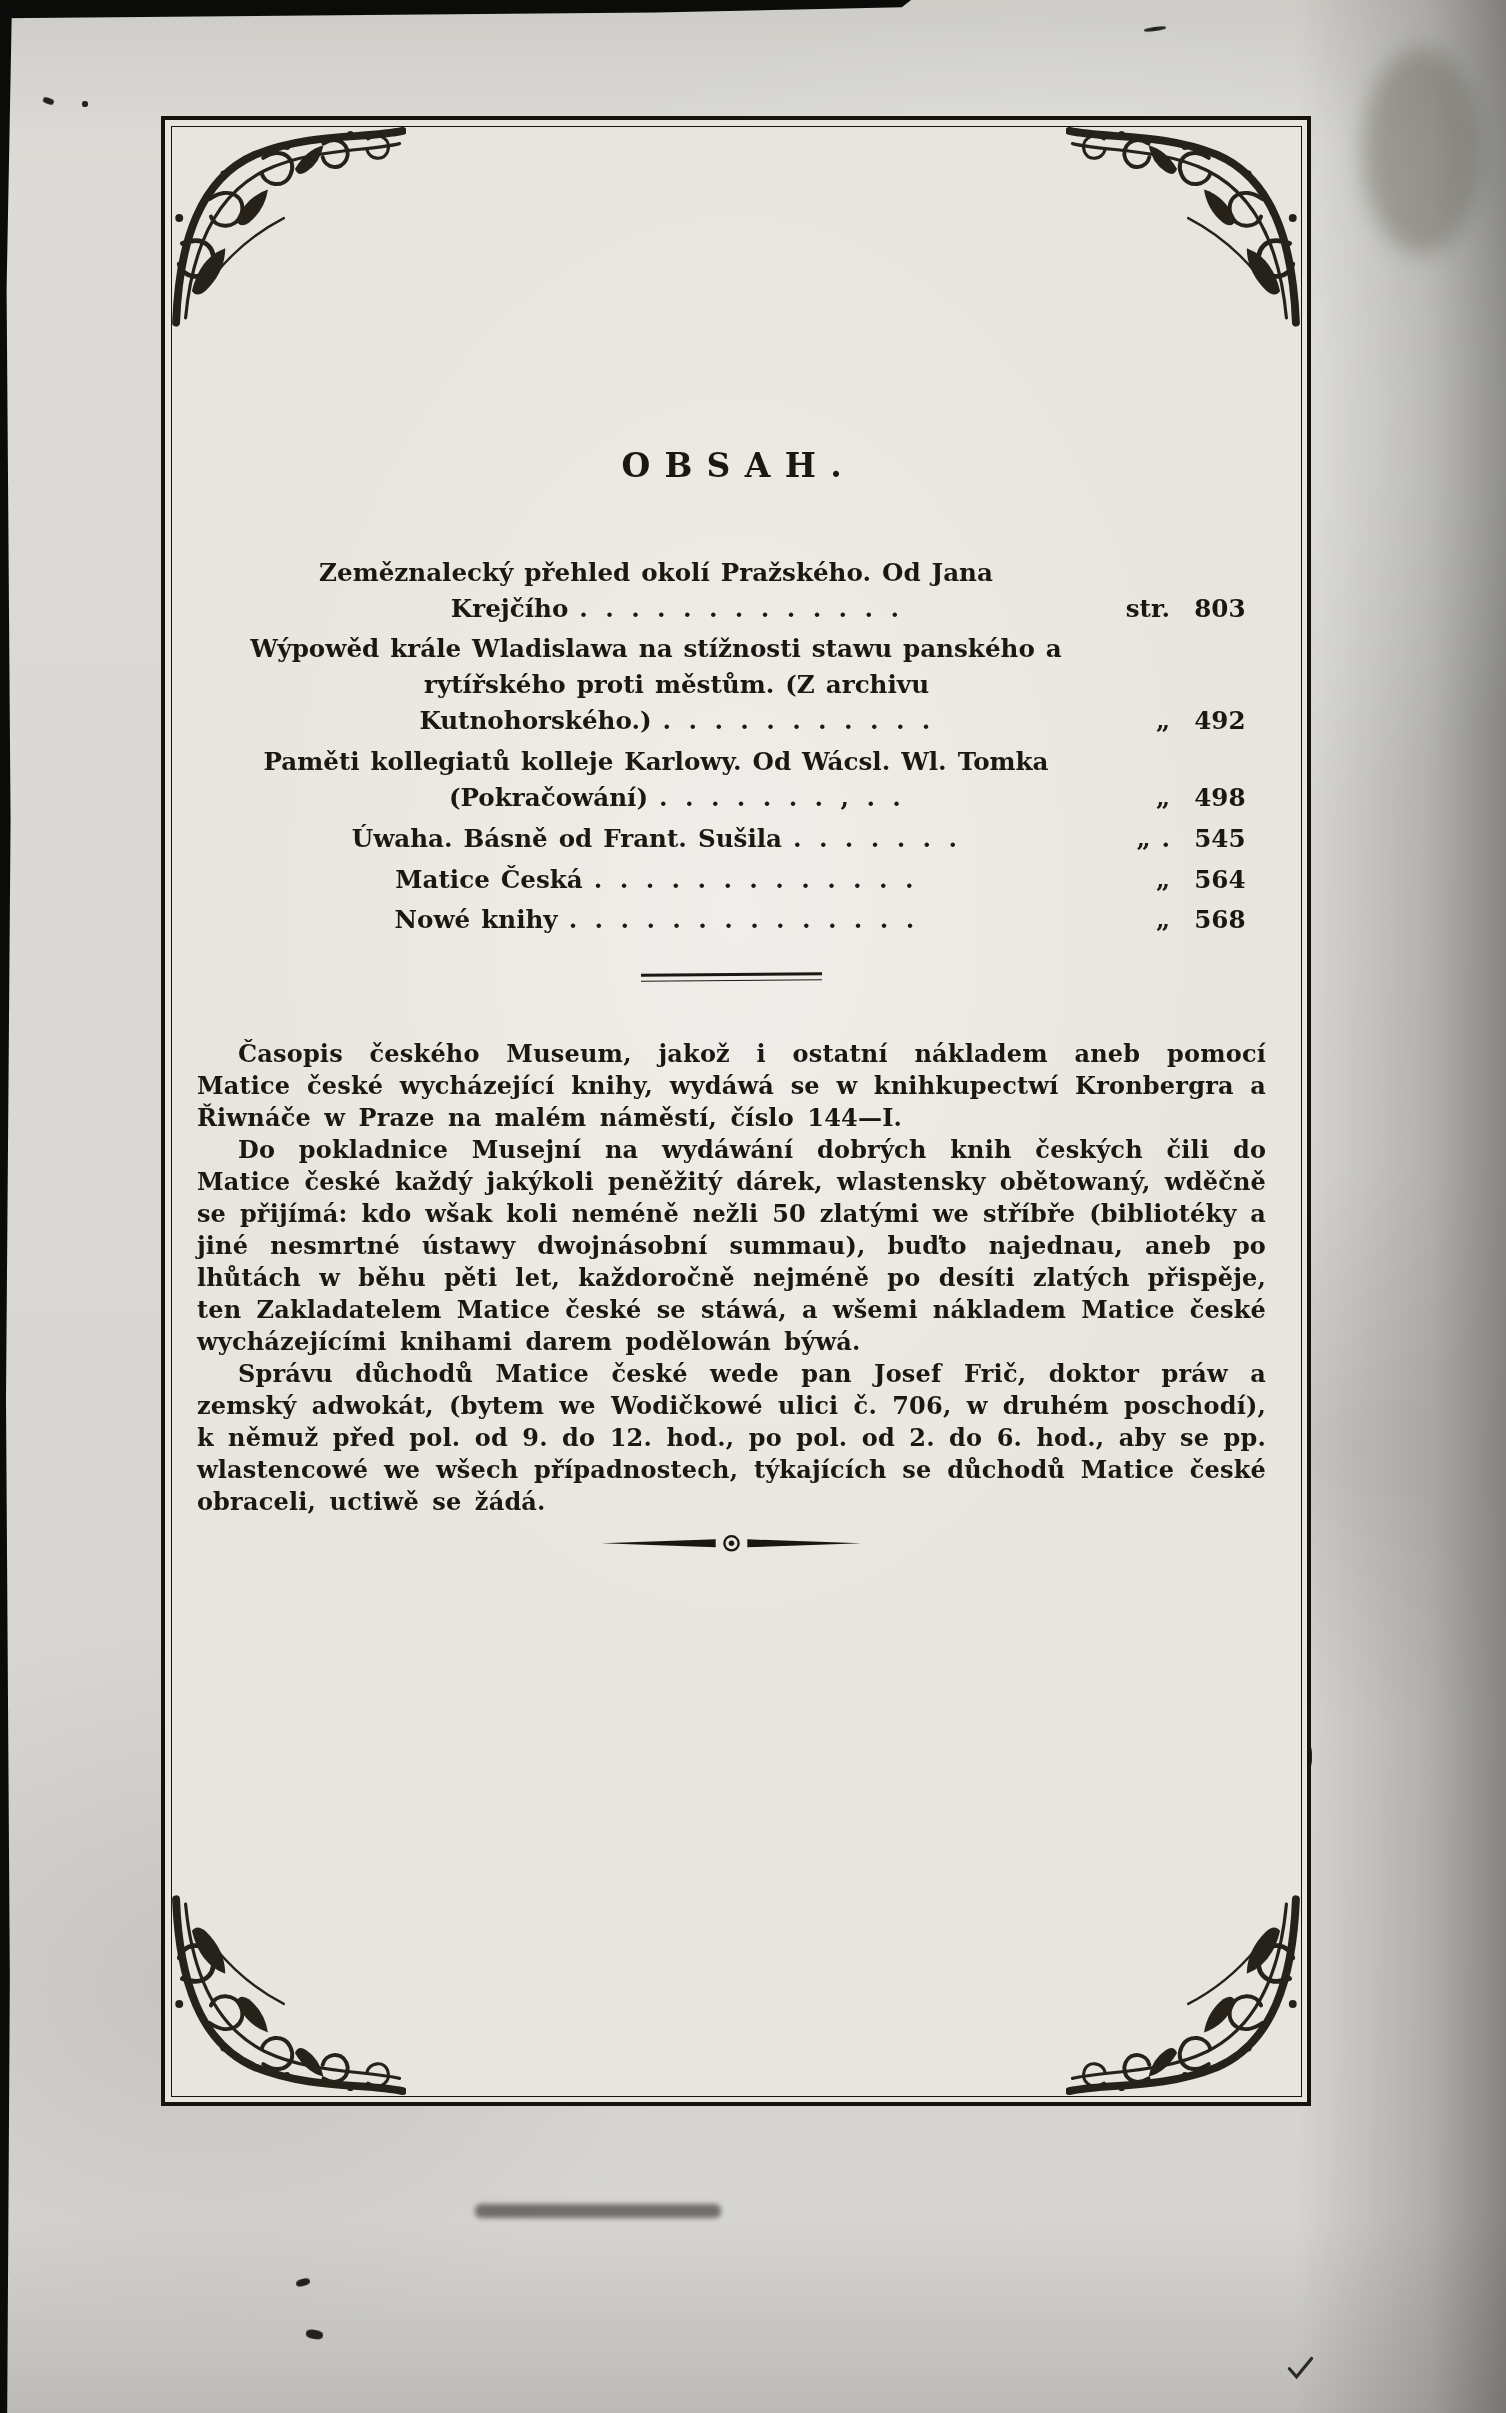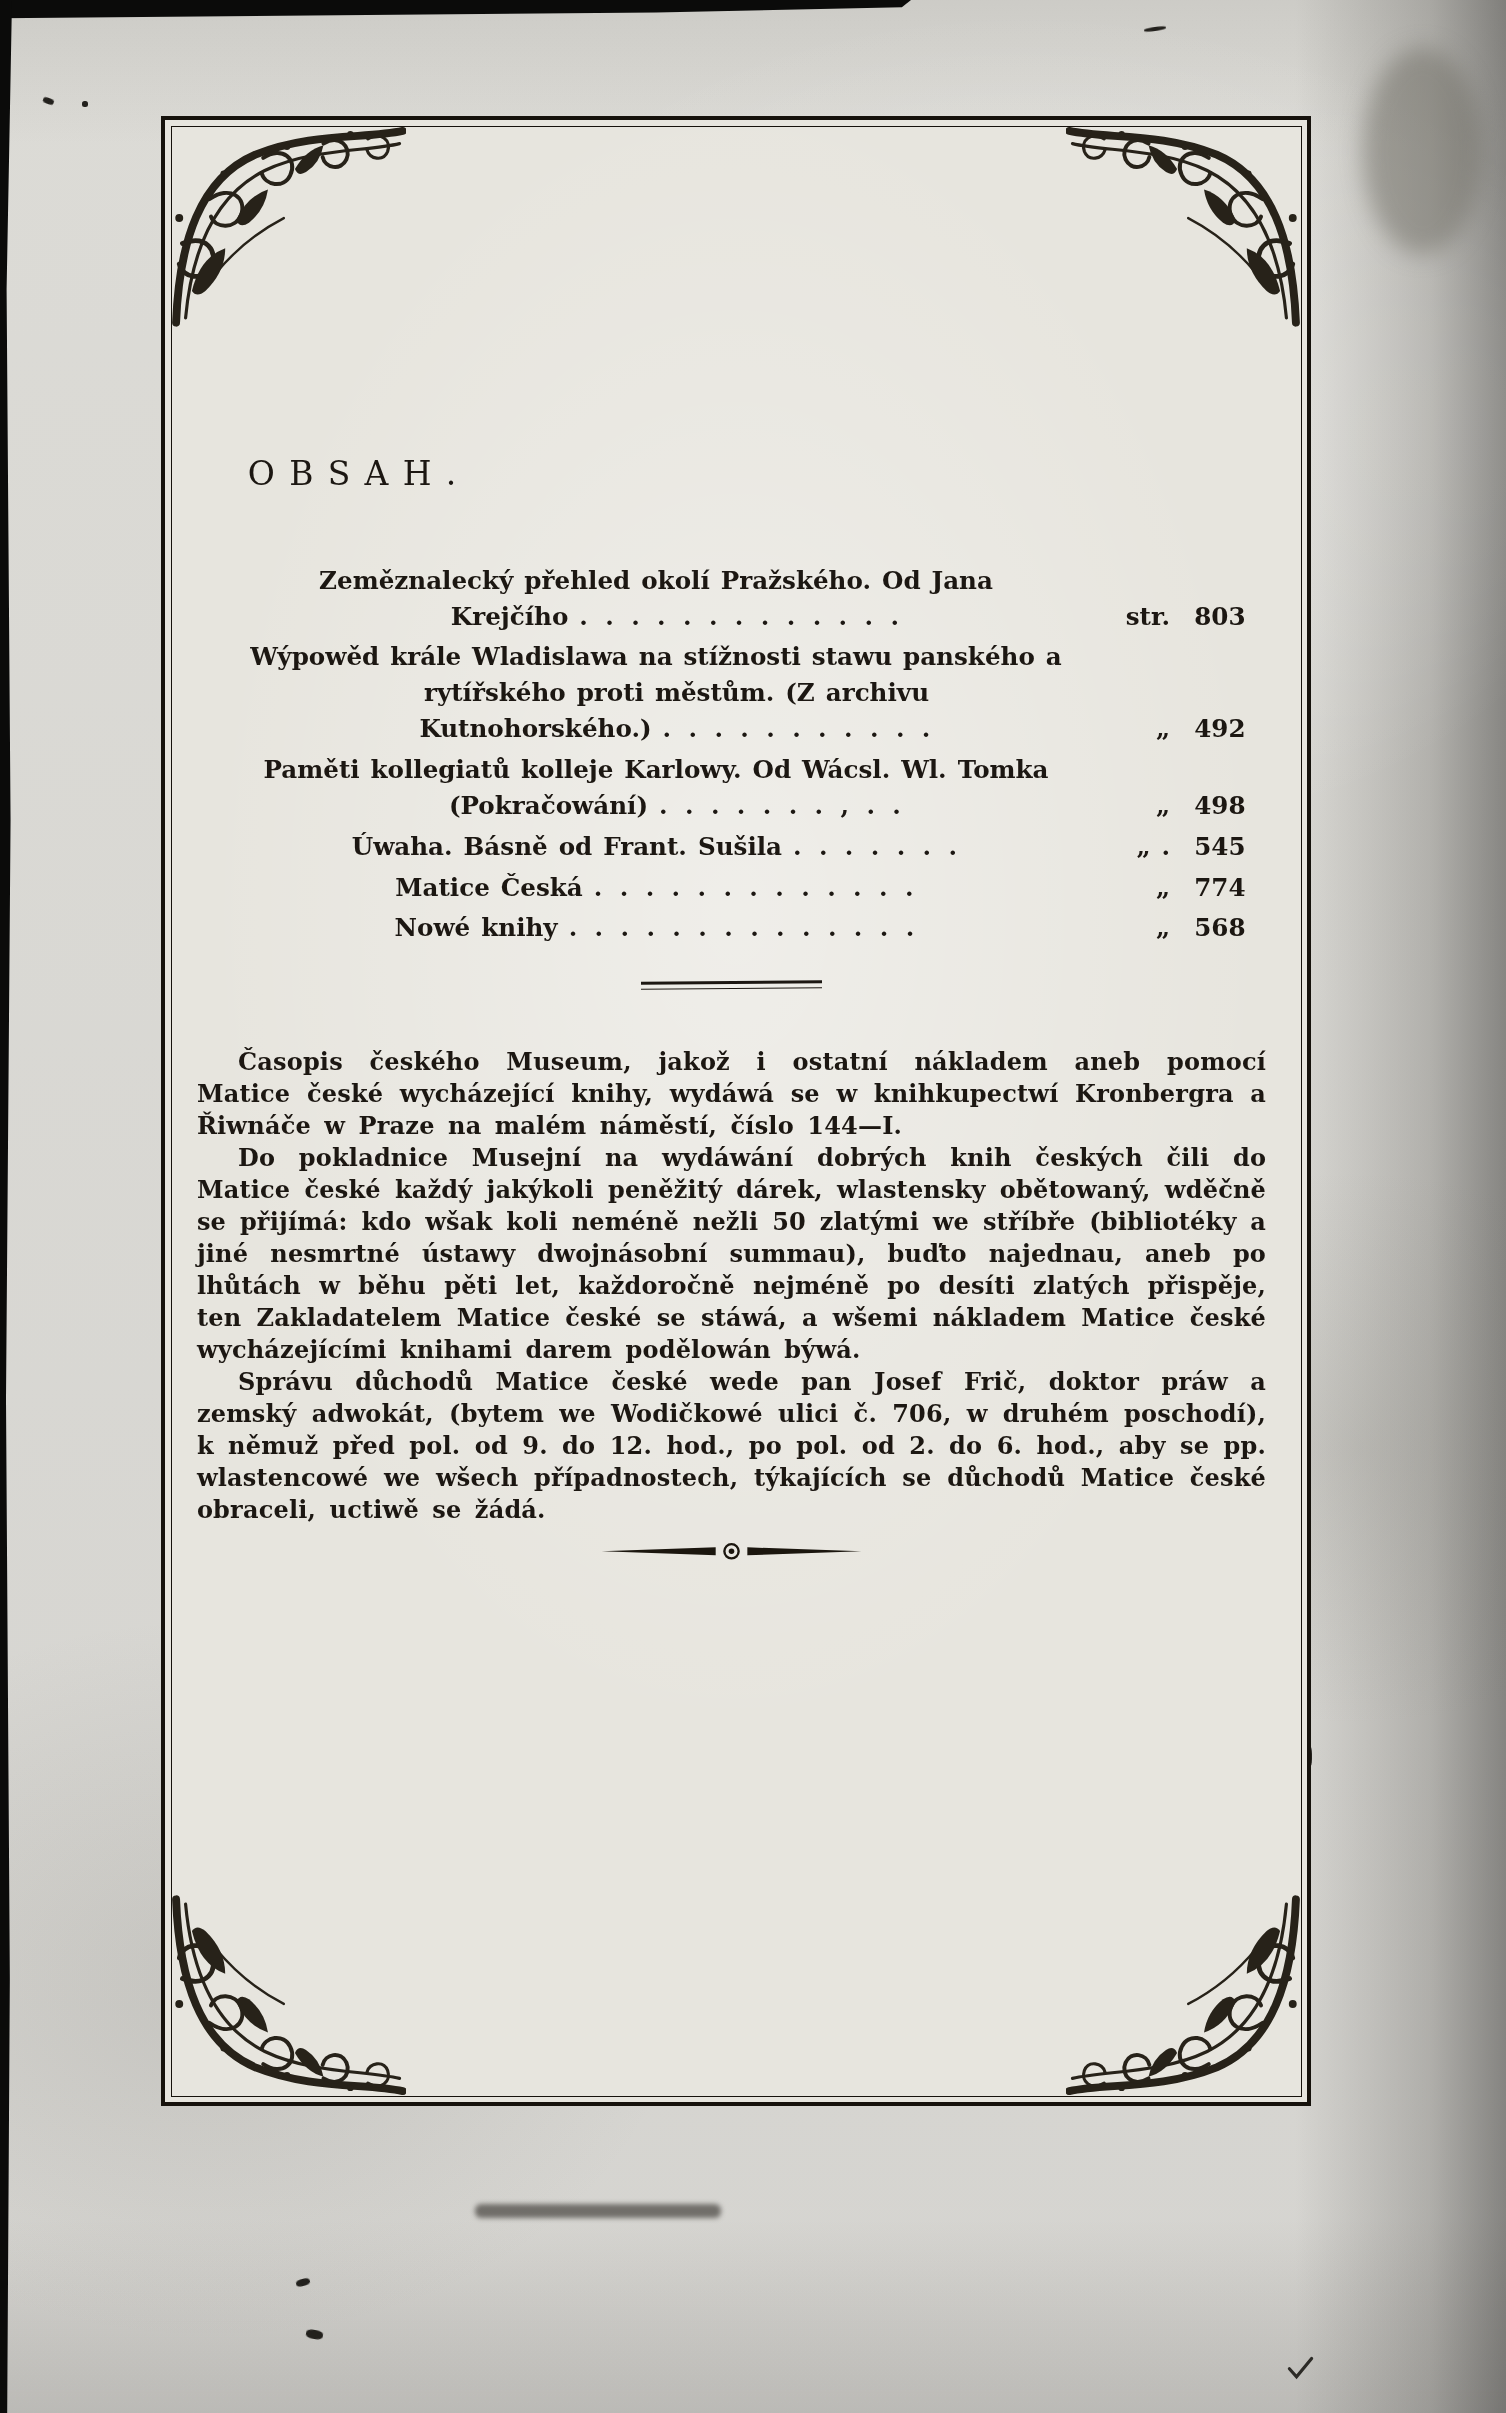--- a/index.html
+++ b/index.html
@@ -50,22 +50,22 @@
   .corner{position:absolute;width:238px;height:206px;opacity:0.95;}
   .corner.tl{left:-3.2px;top:-3.2px;}
   .corner.tr{right:-3.2px;top:-3.2px;transform:scaleX(-1);}
   .corner.bl{left:-3.2px;bottom:-3.2px;transform:scaleY(-1);}
   .corner.br{right:-3.2px;bottom:-3.2px;transform:scale(-1,-1);}
 
   
   .content{position:relative;box-sizing:border-box;height:100%;
     padding:311px 55px 0 46px;}
   .title{
-    margin:16px;
-    font-size:33px;font-weight:normal;letter-spacing:14.3px;
+    margin:8px;text-align:center;
+    font-size:33px;font-weight:bold;letter-spacing:14.3px;
     text-indent:14.3px; 
   }
   .toc{margin-top:70px;font-size:24.6px;font-weight:bold;line-height:36px;}
   .toc-entry{position:relative;padding-left:41px;padding-right:151px;
     text-indent:-41px;margin-bottom:4.8px;word-spacing:2.4px;text-align:center;}
   .toc-dots{letter-spacing:3.2px;padding-left:11px;white-space:nowrap;}
   .toc-page{position:absolute;right:0;bottom:0;text-indent:0;white-space:nowrap;}
   .toc-ref{margin-right:24px;}
   .toc-divider{
     width:181px;height:4px;margin:35px auto 0;
@@ -202,21 +202,21 @@
           </div>
 
 
           <div class="toc-entry">
             <span>Úwaha. Básně od Frant. Sušila</span><span class="toc-dots">. . . . . . .</span>
             <span class="toc-page"><span class="toc-ref">„ .</span><span>545</span></span>
           </div>
 
           <div class="toc-entry">
             <span>Matice Česká</span><span class="toc-dots">. . . . . . . . . . . . .</span>
-            <span class="toc-page"><span class="toc-ref">„</span><span>774</span></span>
+            <span class="toc-page"><span class="toc-ref">„</span><span>564</span></span>
           </div>
 
           <div class="toc-entry">
             <span>Nowé knihy</span><span class="toc-dots">. . . . . . . . . . . . . .</span>
             <span class="toc-page"><span class="toc-ref">„</span><span>568</span></span>
           </div>
 
         </div>
 
         <div class="toc-divider"></div>

